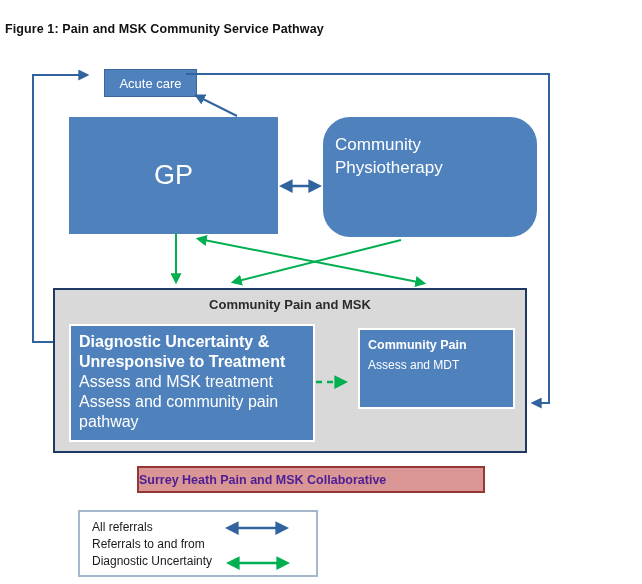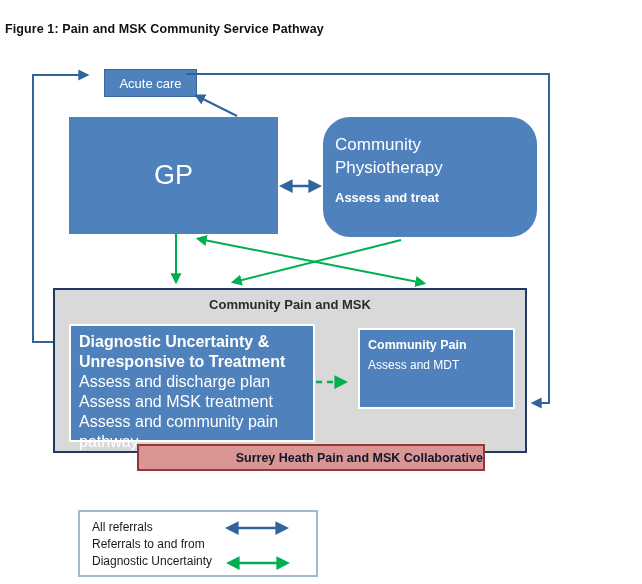--- a/index.html
+++ b/index.html
@@ -15,23 +15,23 @@
   .physio{left:323px;top:117px;width:214px;height:120px;padding:17px 40px 0 12px;font-size:17px;line-height:1.35;border-radius:27px;}
   .physio .sub{font-size:13px;font-weight:600;margin-top:9px;}
   .graybox{left:53px;top:288px;width:474px;height:165px;background:#d9d9d9;border:2px solid #1f3864;padding-left:44px;}
   .gray-title{left:0;top:7px;width:100%;text-align:center;font-size:13px;font-weight:600;color:#2b2b2b;}
   .diagbox{left:14px;top:34px;width:246px;height:118px;background:#4f81bd;border:2px solid #ffffff;
            padding:6px 8px;font-size:16px;line-height:20px;color:#fff;}
   .diagbox .b{font-weight:700;}
   .cpbox{left:303px;top:38px;width:157px;height:81px;background:#4f81bd;border:2px solid #ffffff;
          padding:5px 8px;font-size:12px;line-height:20px;color:#fff;}
   .cpbox .b{font-weight:700;font-size:12.5px;}
-  .pinkbox{left:137px;top:444px;width:348px;height:27px;background:#d99694;border:2px solid #953735;
-           display:flex;align-items:center;justify-content:flex-end;
-           font-size:12.5px;font-weight:600;color:#0f172a;}
+  .pinkbox{left:137px;top:466px;width:348px;height:27px;background:#d99694;border:2px solid #953735;
+           display:flex;align-items:center;justify-content:flex-start;
+           font-size:12.5px;font-weight:600;color:#4c1d95;}
   .legend{left:78px;top:510px;width:240px;height:67px;background:#ffffff;border:2px solid #a3b8cc;
           padding:7px 0 0 12px;font-size:12px;line-height:17px;color:#1a1a1a;}
   svg.overlay{position:absolute;left:0;top:0;width:642px;height:584px;pointer-events:none;}
 </style>
 </head>
 <body>
 
 <div id="canvas">
 
   <div class="abs figure-title">Figure 1:  Pain and MSK Community Service Pathway</div>
@@ -39,30 +39,28 @@
   <div class="abs bluebox acute">
     <span>Acute care</span>
   </div>
 
   <div class="abs bluebox gp">
     <span>GP</span>
   </div>
 
   <div class="abs bluebox physio">
     <div>Community Physiotherapy</div>
-    <div class="sub">Assess and treat</div>
   </div>
 
   <div class="abs graybox">
     <div class="abs gray-title">Community Pain and MSK</div>
 
     <div class="abs diagbox">
       <div class="b">Diagnostic Uncertainty &amp;</div>
       <div class="b">Unresponsive to Treatment</div>
-      <div>Assess and discharge plan</div>
       <div>Assess and MSK treatment</div>
       <div>Assess and community pain pathway</div>
     </div>
 
     <div class="abs cpbox">
       <div class="b">Community Pain</div>
       <div>Assess and MDT</div>
     </div>
   </div>
 

